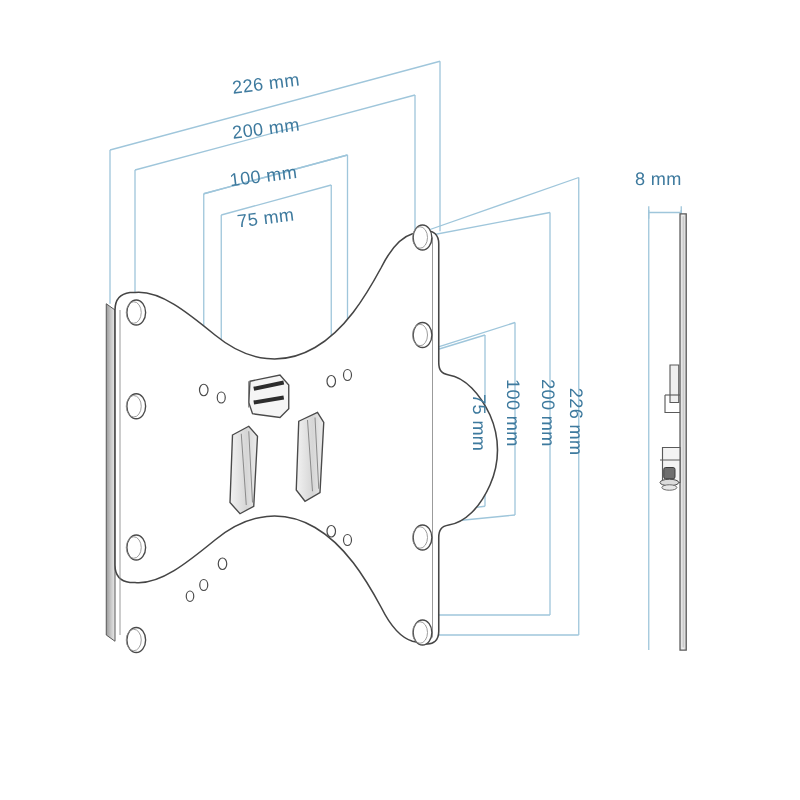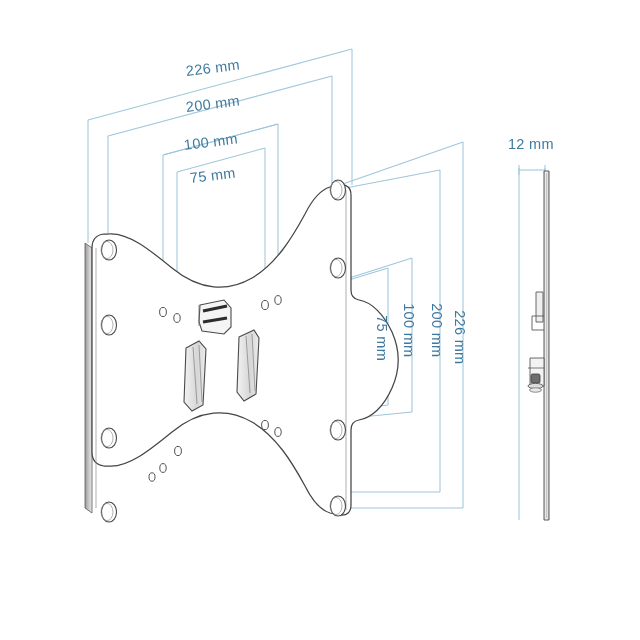--- a/index.html
+++ b/index.html
@@ -240,15 +240,15 @@
   <div class="dim-label h-lab" style="left:190px; top:171px; transform:rotate(-7deg);">75 mm</div>
 
   <div class="dim-label v-lab" style="left:382px; top:308px; transform:rotate(90deg);">75 mm</div>
 
   <div class="dim-label v-lab" style="left:409px; top:296px; transform:rotate(90deg);">100 mm</div>
 
   <div class="dim-label v-lab" style="left:437px; top:296px; transform:rotate(90deg);">200 mm</div>
 
   <div class="dim-label v-lab" style="left:460px; top:303px; transform:rotate(90deg);">226 mm</div>
 
-  <div class="dim-label" style="left:508px; top:137px;">12 mm</div>
+  <div class="dim-label" style="left:508px; top:137px;">8 mm</div>
 
 </div>
 
 </body></html>

